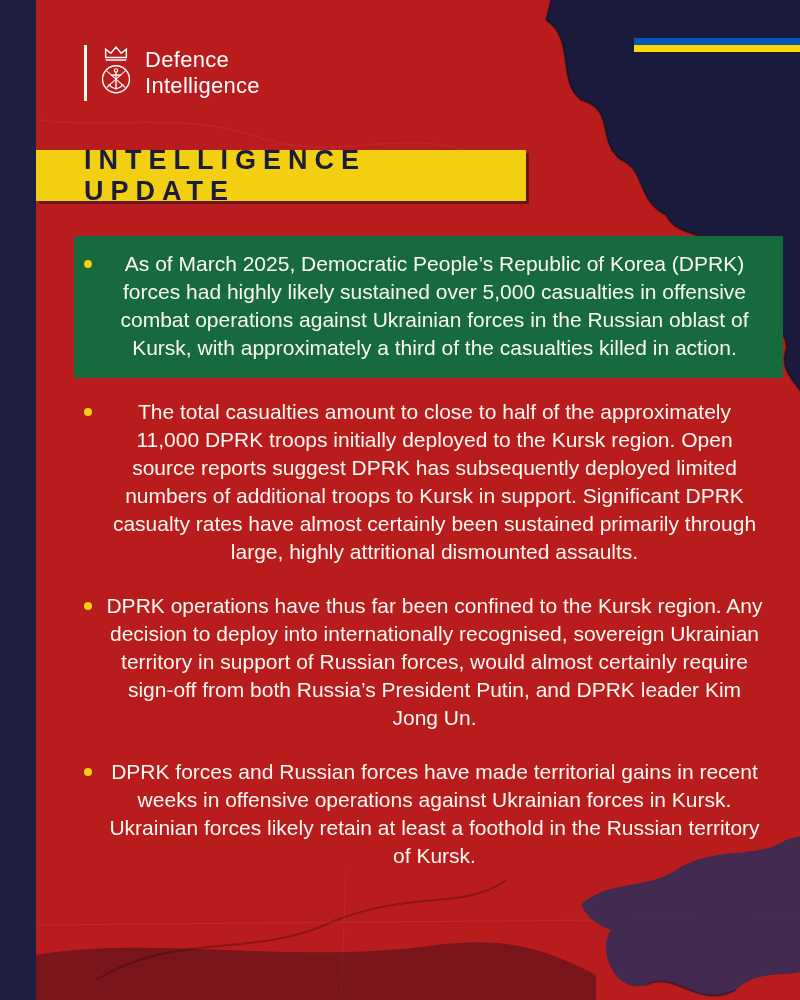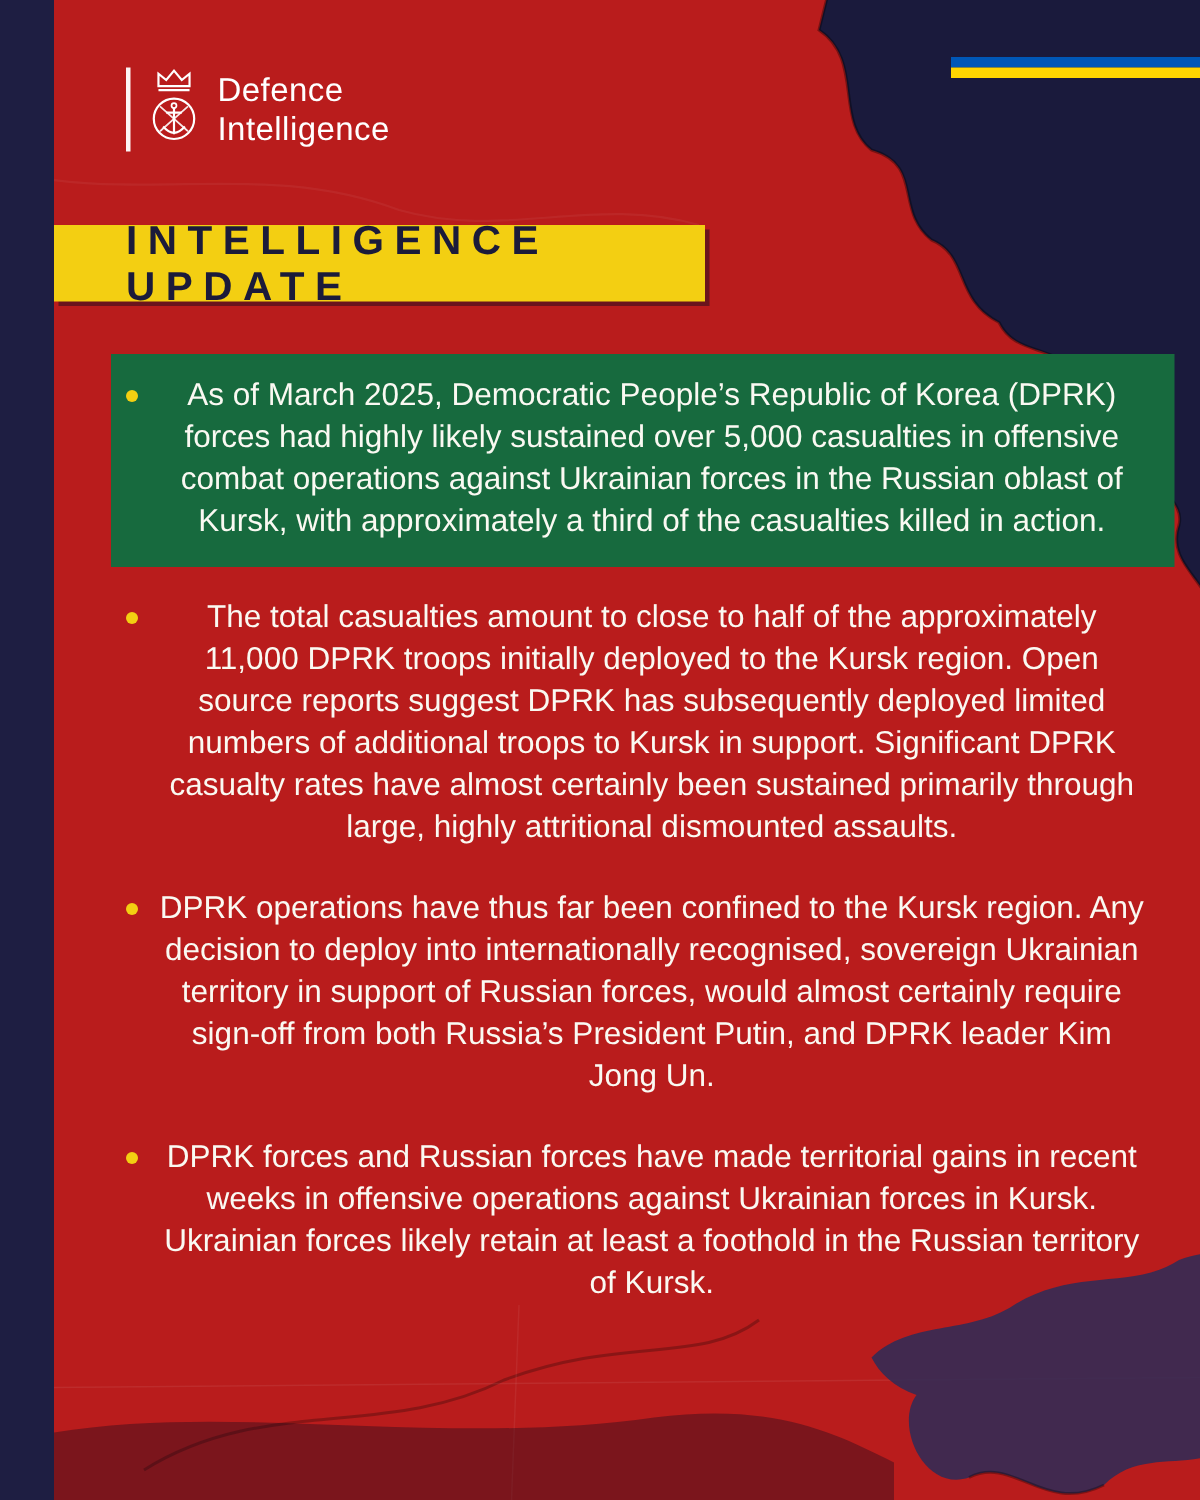--- a/index.html
+++ b/index.html
@@ -21,21 +21,21 @@
   .flag{position:absolute;left:598px;right:0;top:38px;height:14px;display:flex;flex-direction:column;}
   .flag .blue{height:7px;background:#0057B7;}
   .flag .yellow{height:7px;background:#FFD500;}
 
   .update-block{position:absolute;left:600px;top:62px;color:#fff;}
   .update-label{font-size:17px;font-weight:700;letter-spacing:3.5px;}
   .update-date{margin-top:9px;font-family:"Liberation Serif",serif;font-style:italic;font-weight:700;font-size:19px;letter-spacing:1.5px;color:#f5f5ef;}
 
   
   .banner{
-    position:absolute;left:0;top:150px;width:434px;height:51px;
+    position:absolute;left:0;top:150px;width:490px;height:51px;
     background:#F3CF12;display:flex;align-items:center;
     box-shadow:3px 3px 0 rgba(10,10,30,0.45);
   }
   .banner span{
     padding-left:48px;color:#1b1b3a;font-size:27px;font-weight:800;letter-spacing:7px;
   }
 
   
   .bullets{
     position:absolute;left:38px;top:236px;width:709px;

